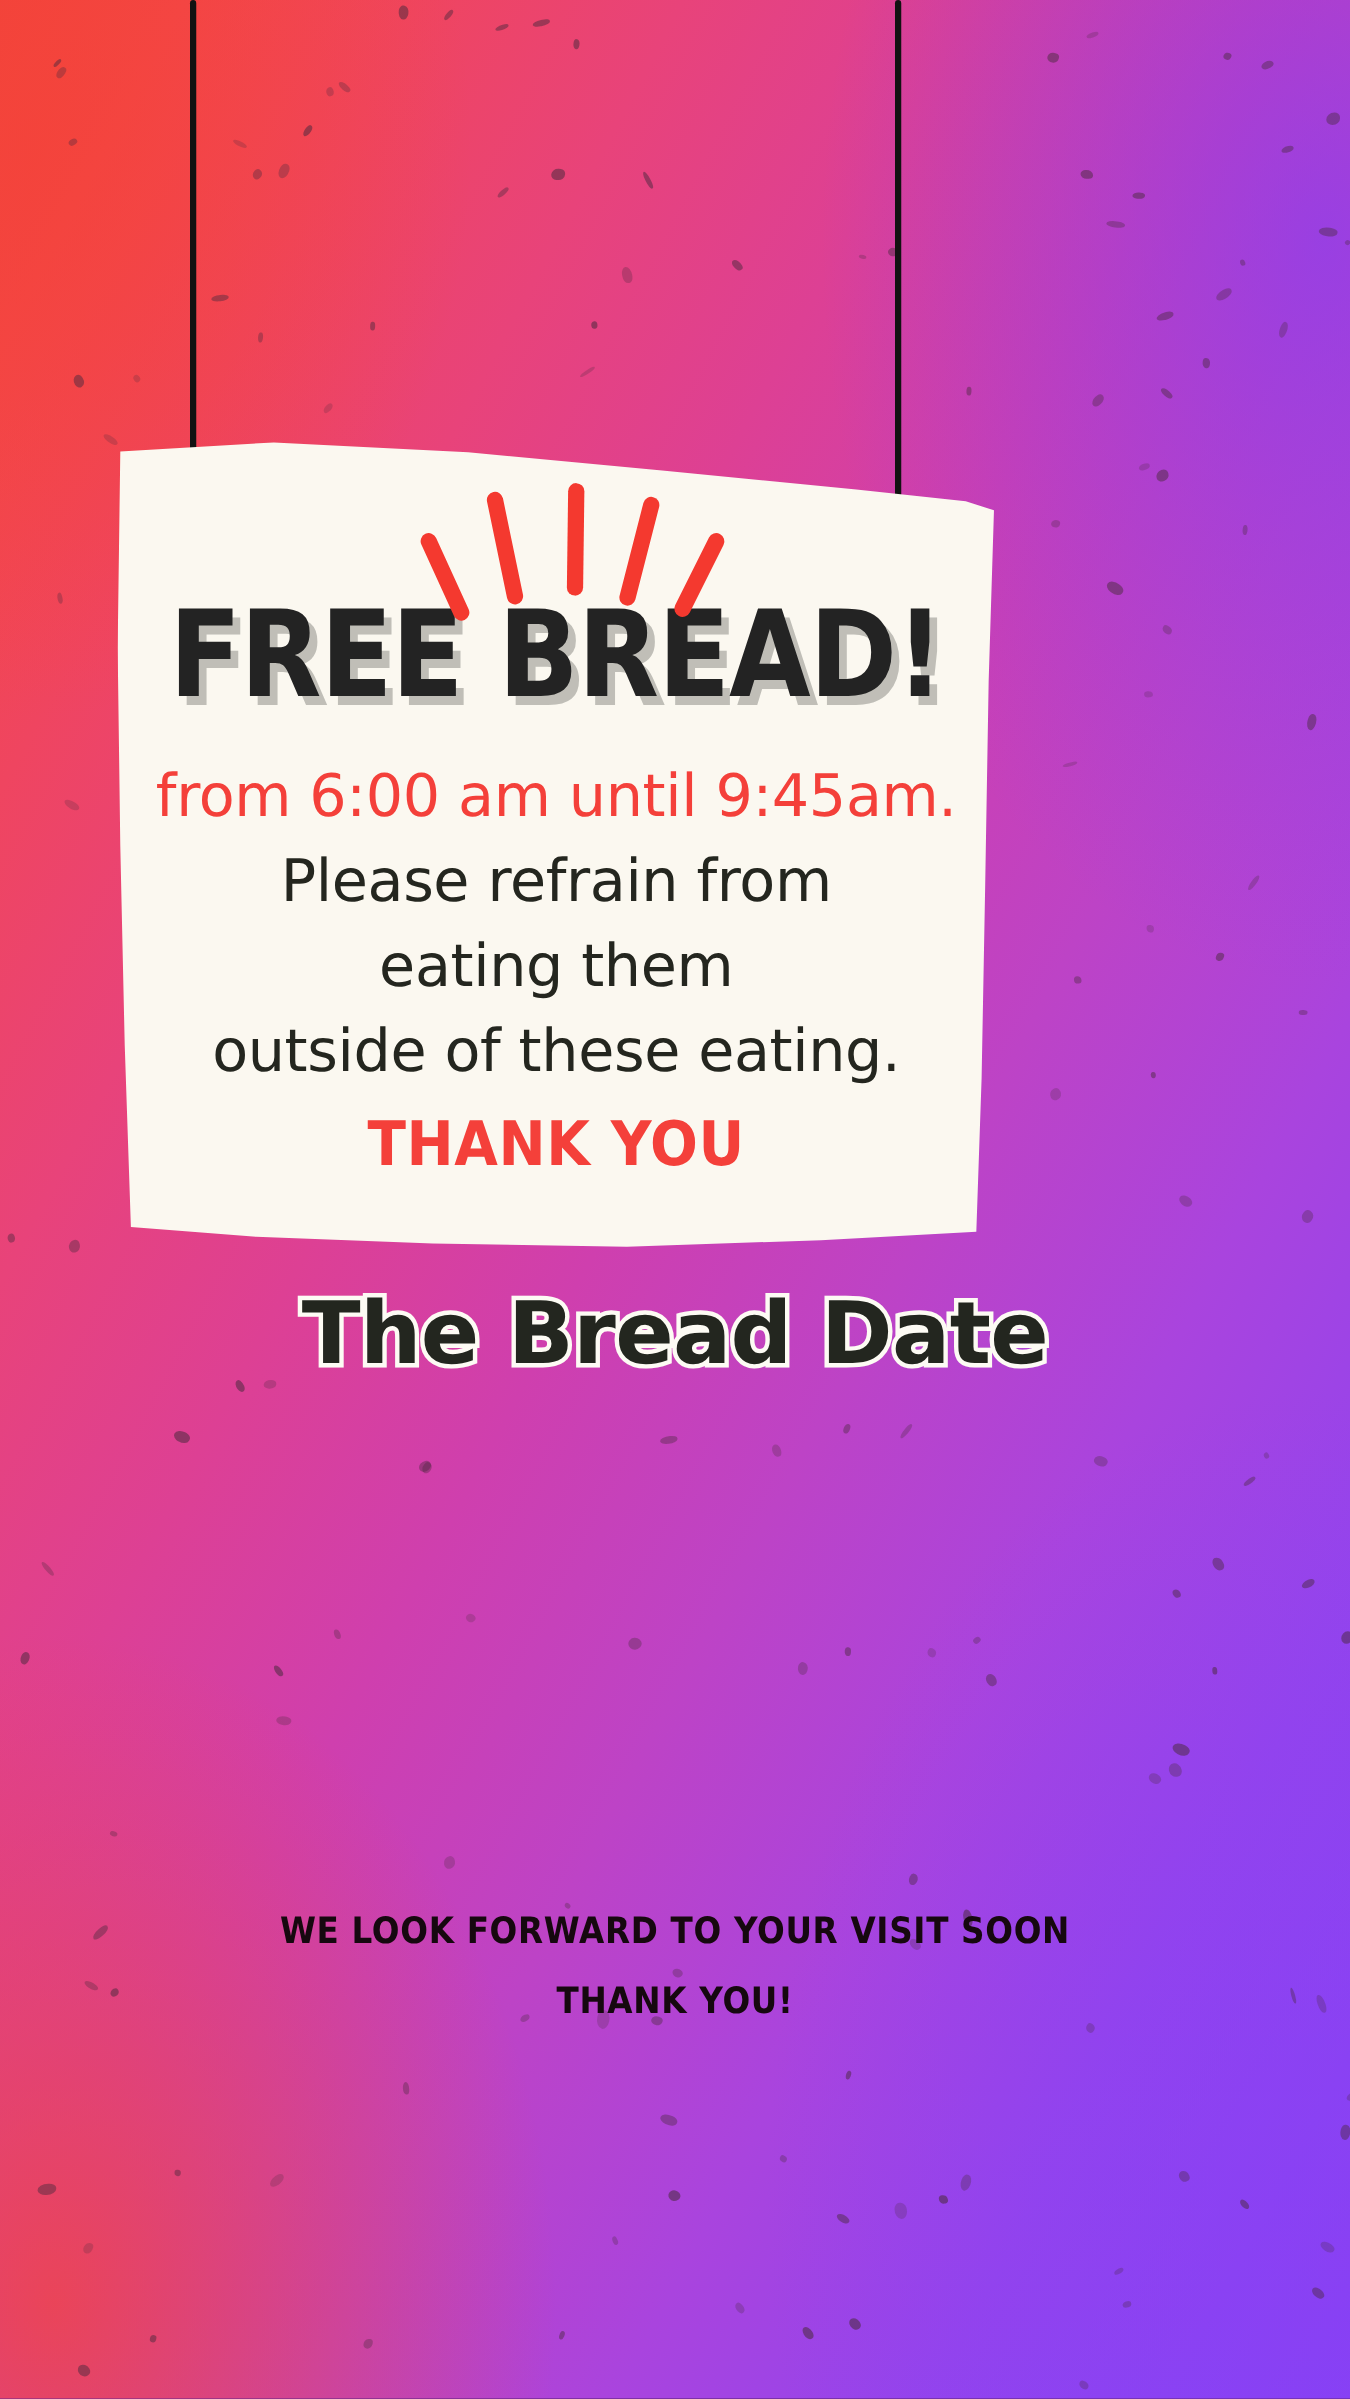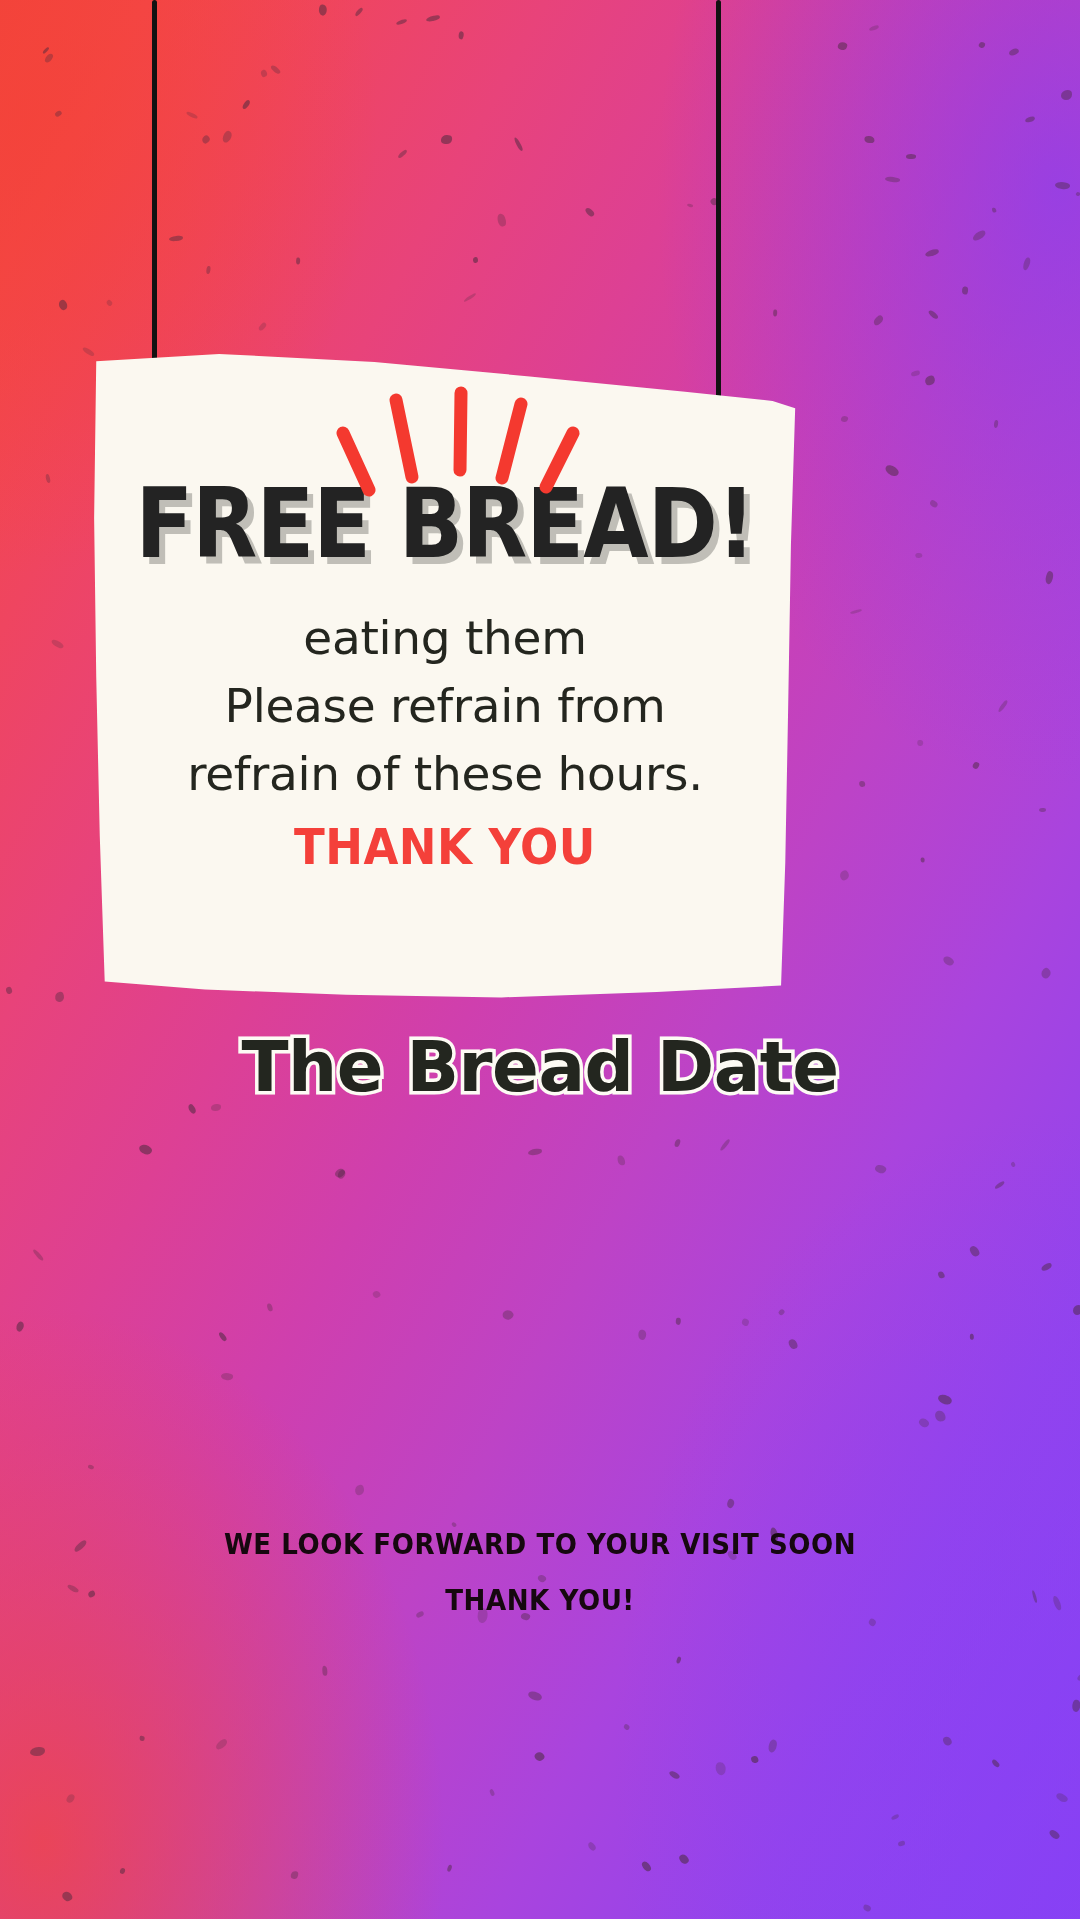--- a/index.html
+++ b/index.html
@@ -382,23 +382,24 @@
           <line x1="304" y1="28" x2="320" y2="105"></line>
           <line x1="369" y1="21" x2="368" y2="98"></line>
           <line x1="429" y1="32" x2="410" y2="106"></line>
           <line x1="481" y1="61" x2="454" y2="115"></line>
         </g>
       </svg>
 
       <div class="headline">FREE BREAD!</div>
 
       <div class="body-block">
+        <div class="body-line red">from 6:00 am until 9:45am.</div>
+        <div class="body-line">Please refrain from</div>
         <div class="body-line">eating them</div>
-        <div class="body-line">Please refrain from</div>
-        <div class="body-line">refrain of these hours.</div>
+        <div class="body-line">outside of these eating.</div>
         <div class="body-line thanks">THANK YOU</div>
       </div>
 
     </div>
   </div>
 
   <div class="date-block">
     <div class="date-line">The Bread Date</div>
   </div>
 

